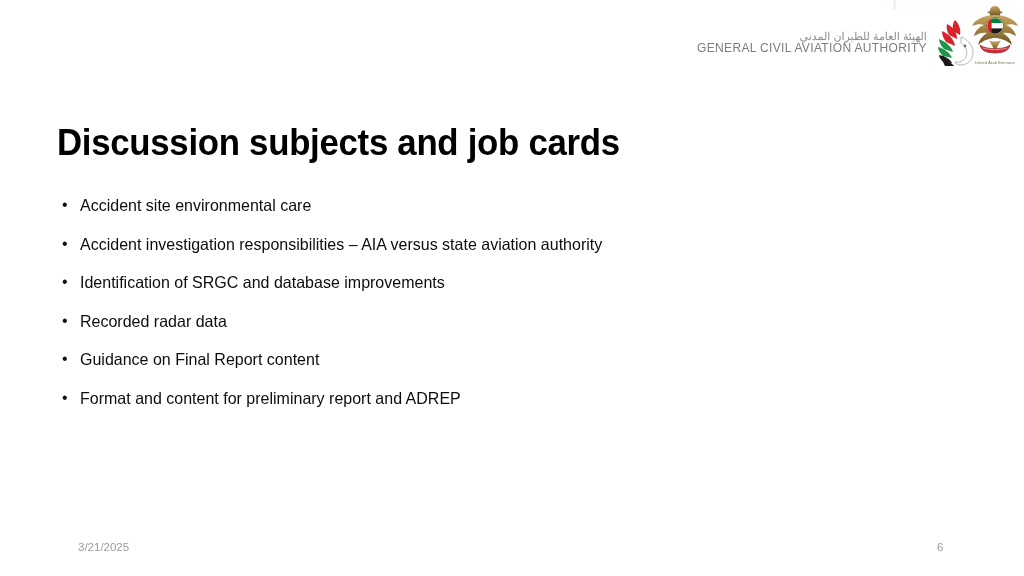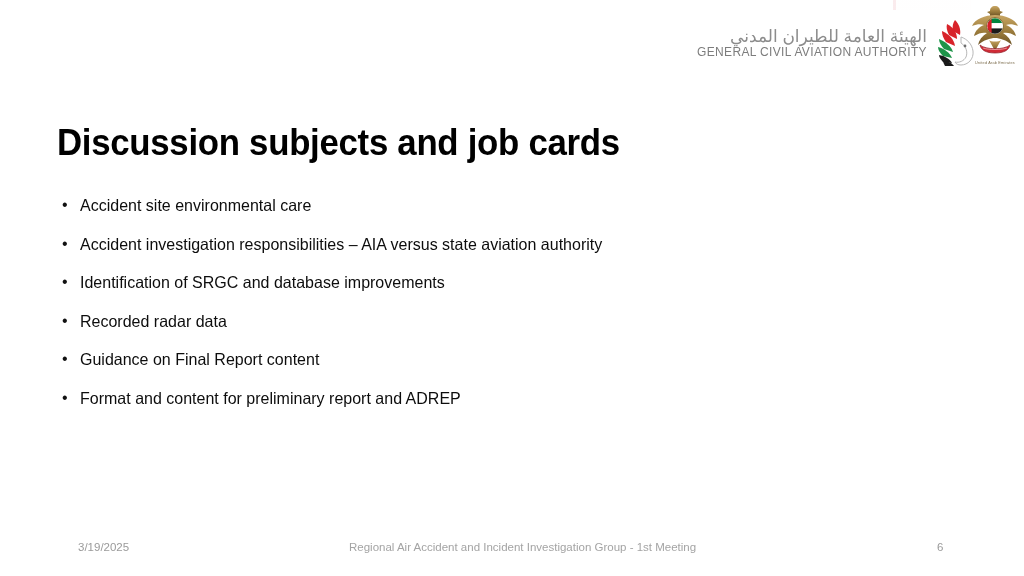--- a/index.html
+++ b/index.html
@@ -39,21 +39,21 @@
     align-items: center;
     gap: 6px;
   }
   .gcaa-wordmark {
     display: flex;
     flex-direction: column;
     align-items: flex-end;
     line-height: 1.05;
   }
   .gcaa-arabic {
-    font-size: 17px;
+    font-size: 11px;
     color: #8c8c8c;
     letter-spacing: 0.5px;
     white-space: nowrap;
     direction: rtl;
   }
   .gcaa-english {
     font-size: 12px;
     color: #7d7d7d;
     letter-spacing: 0.35px;
     white-space: nowrap;
@@ -270,18 +270,17 @@
       <span class="bullet-dot">•</span>
       <span class="bullet-text">Guidance on Final Report content</span>
     </li>
     <li class="bullet-row">
       <span class="bullet-dot">•</span>
       <span class="bullet-text">Format and content for preliminary report and ADREP</span>
     </li>
   </ul>
 
   <div class="footer">
-    <span class="footer-date">3/19/2025</span>
-    <span class="footer-center">Regional Air Accident and Incident Investigation Group - 1st Meeting</span>
+    <span class="footer-date">3/21/2025</span>
     <span class="footer-page">6</span>
   </div>
 
 </div>
 
 </body></html>

